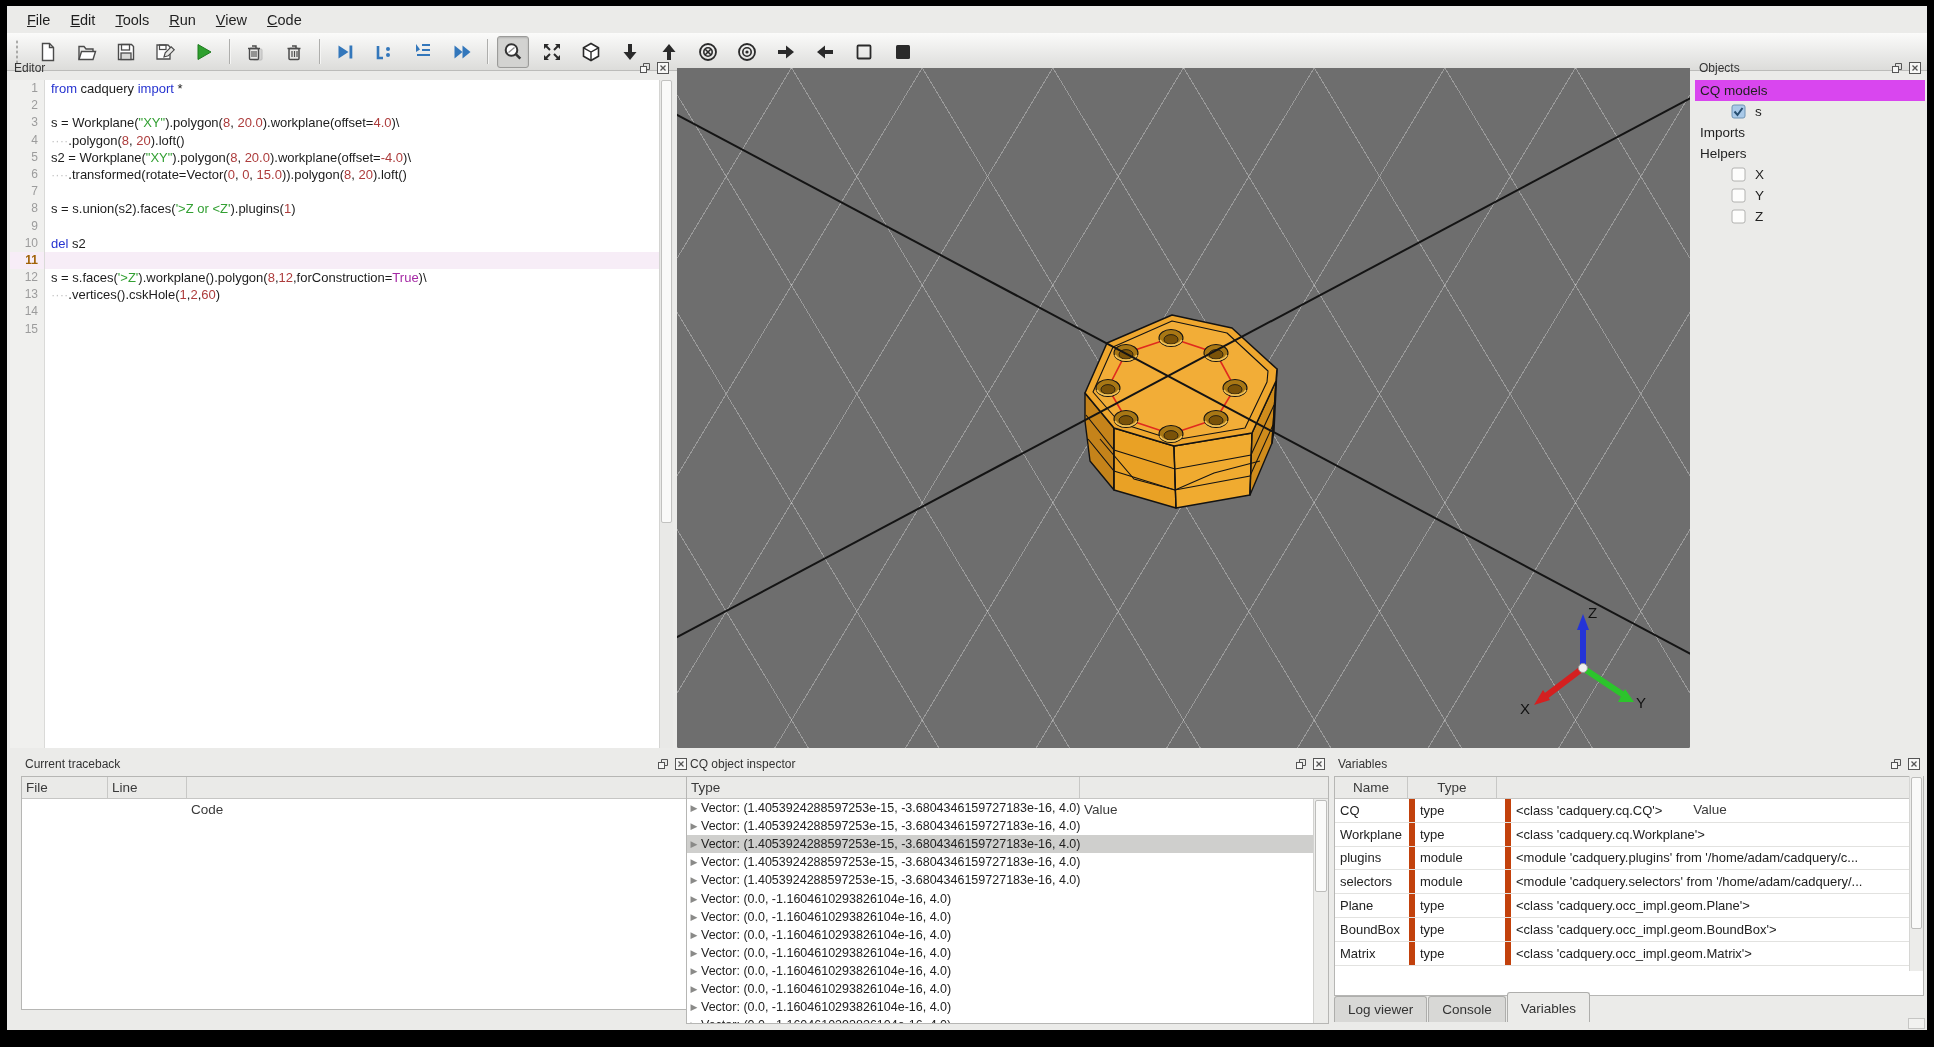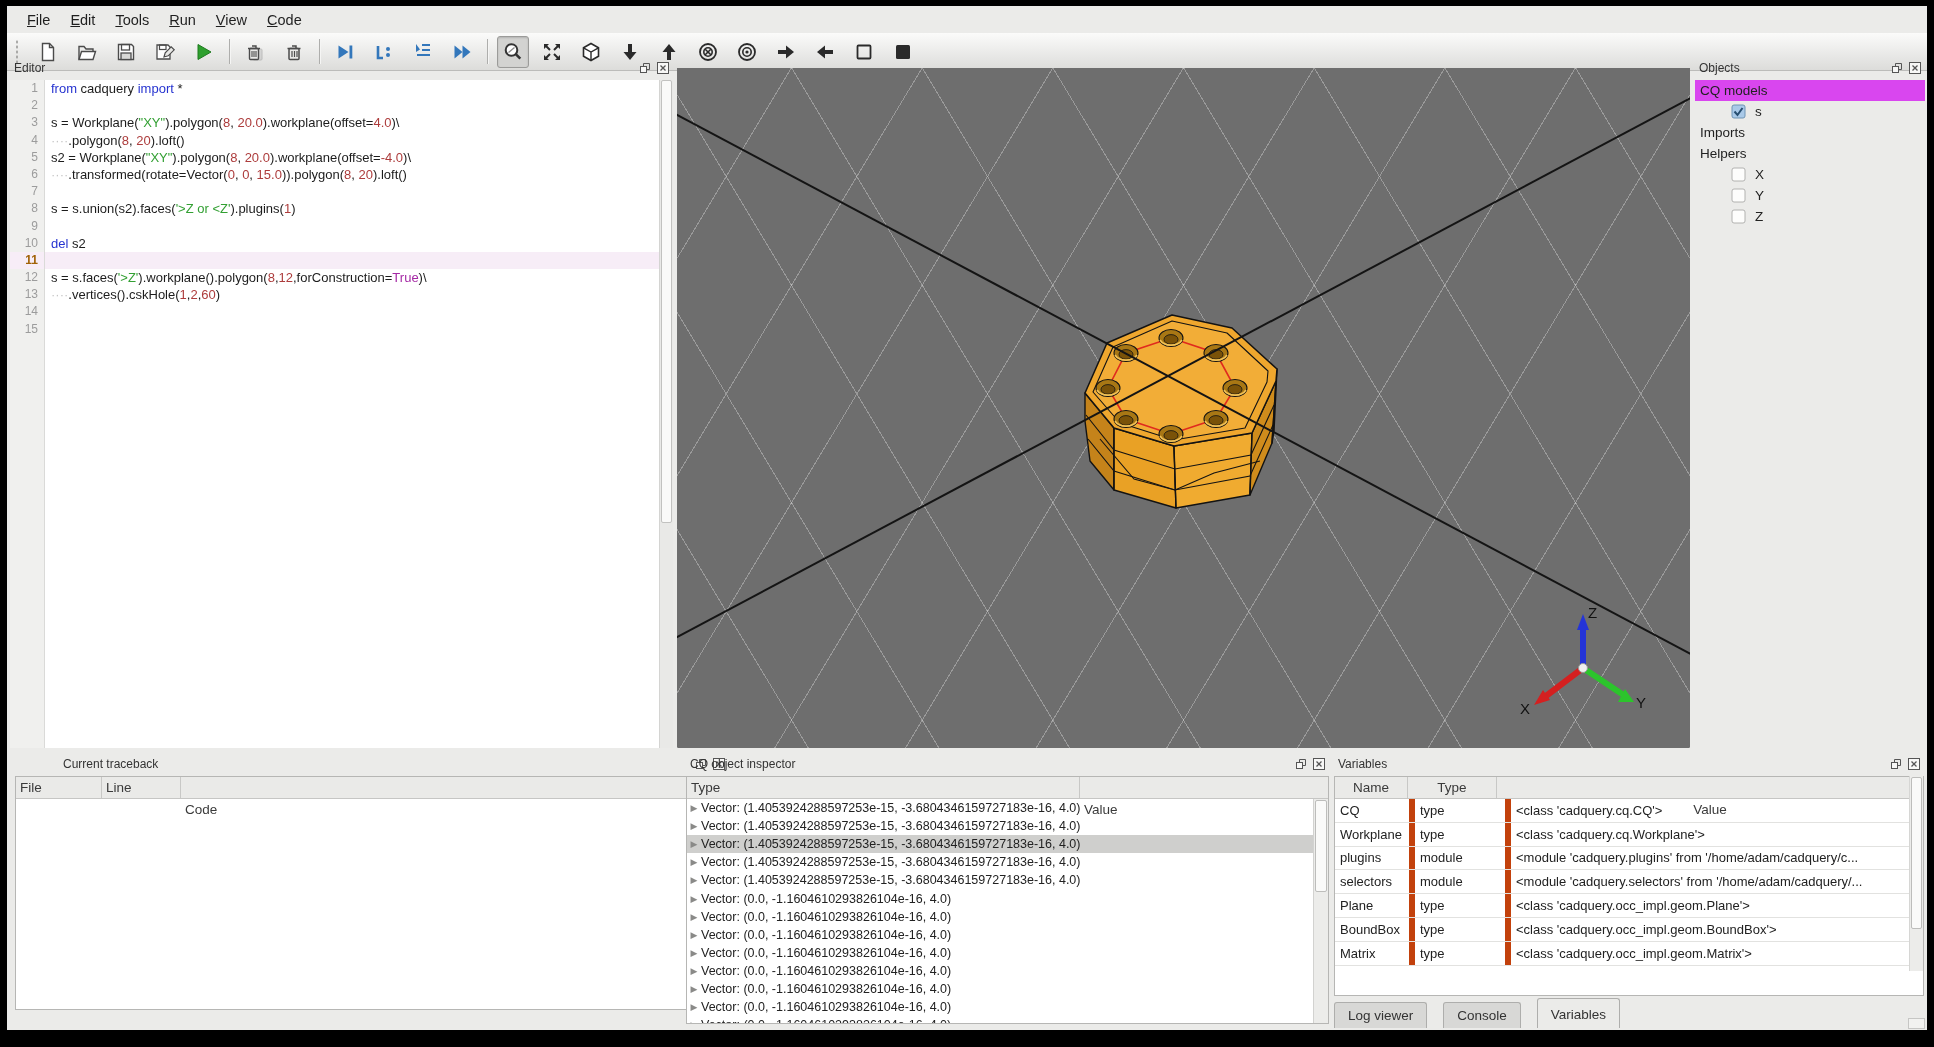--- a/index.html
+++ b/index.html
@@ -58,21 +58,21 @@
   
   #objects-panel{left:1688px;top:52px;width:230px;height:690px;}
   .tree{position:absolute;left:0;top:22px;right:0;bottom:0;}
   .tree-row{height:21px;display:flex;align-items:center;font-size:13.5px;color:#222;}
   .tree-row.hdr{background:#d946ef;padding-left:5px;}
   .tree-row.grp{padding-left:5px;}
   .tree-row.item{padding-left:36px;gap:9px;}
   .cbx{width:15px;height:15px;flex:none;display:flex;}
 
   
-  #traceback-panel{left:8px;top:748px;width:670px;height:270px;padding-left:44px;}
+  #traceback-panel{left:14px;top:748px;width:670px;height:270px;}
   #inspector-panel{left:679px;top:748px;width:643px;height:270px;}
   #variables-panel{left:1327px;top:748px;width:590px;height:270px;}
   .tablebox{position:absolute;left:0;top:22px;right:0;background:#fff;border:1px solid #b6b6b4;overflow:hidden;}
   .thead{display:flex;background:#eaeae8;border-bottom:1px solid #c6c6c4;height:21px;align-items:center;font-size:13.5px;color:#3a3a3a;}
   .th{padding:0 4px;border-right:1px solid #c8c8c6;height:100%;display:flex;align-items:center;}
   .th:last-child{border-right:none;margin-top:44px;}
   .th.center{justify-content:center;text-align:right;}
 
   #traceback-box{height:232px;}
   #tb-file{width:77px;}#tb-line{width:70px;}#tb-code{flex:1;}
@@ -89,21 +89,21 @@
 
   #variables-box{height:218px;}
   .var-row{display:flex;height:22.8px;border-bottom:1px solid #e2e2e0;font-size:13px;color:#222;align-items:center;}
   .var-cell{padding:0 5px;height:100%;display:flex;align-items:center;border-right:6px solid #c2410c;overflow:hidden;white-space:nowrap;}
   .vc-name{width:64px;flex:none;}
   .vc-type{width:80px;flex:none;}
   .vc-value{flex:1;border-right:none;}
   .var-scroll{position:absolute;right:1px;top:22px;width:13px;height:195px;background:#ececea;border-left:1px solid #d6d6d4;}
   .var-thumb{position:absolute;left:1px;right:1px;top:1px;height:150px;background:#fafaf9;border:1px solid #bdbdbb;border-radius:2px;}
 
-  .tabsbar{position:absolute;left:0;top:247px;display:flex;align-items:flex-end;gap:16px;height:27px;}
+  .tabsbar{position:absolute;left:0;top:241px;display:flex;align-items:flex-end;gap:1px;height:27px;}
   .tab{font-size:13.5px;color:#333;padding:4px 13px 5px;background:#d8d8d6;border:1px solid #aeaeac;border-bottom:none;border-radius:3px 3px 0 0;height:16px;display:flex;align-items:center;}
   .tab.active{background:#ebebe9;padding-top:6px;height:18px;}
 
   .grip{position:absolute;right:2px;bottom:1px;width:15px;height:9px;background:#f2f2f0;border:1px solid #c6c6c4;}
 </style>
 </head>
 <body>
 
 <div class="window">
 

